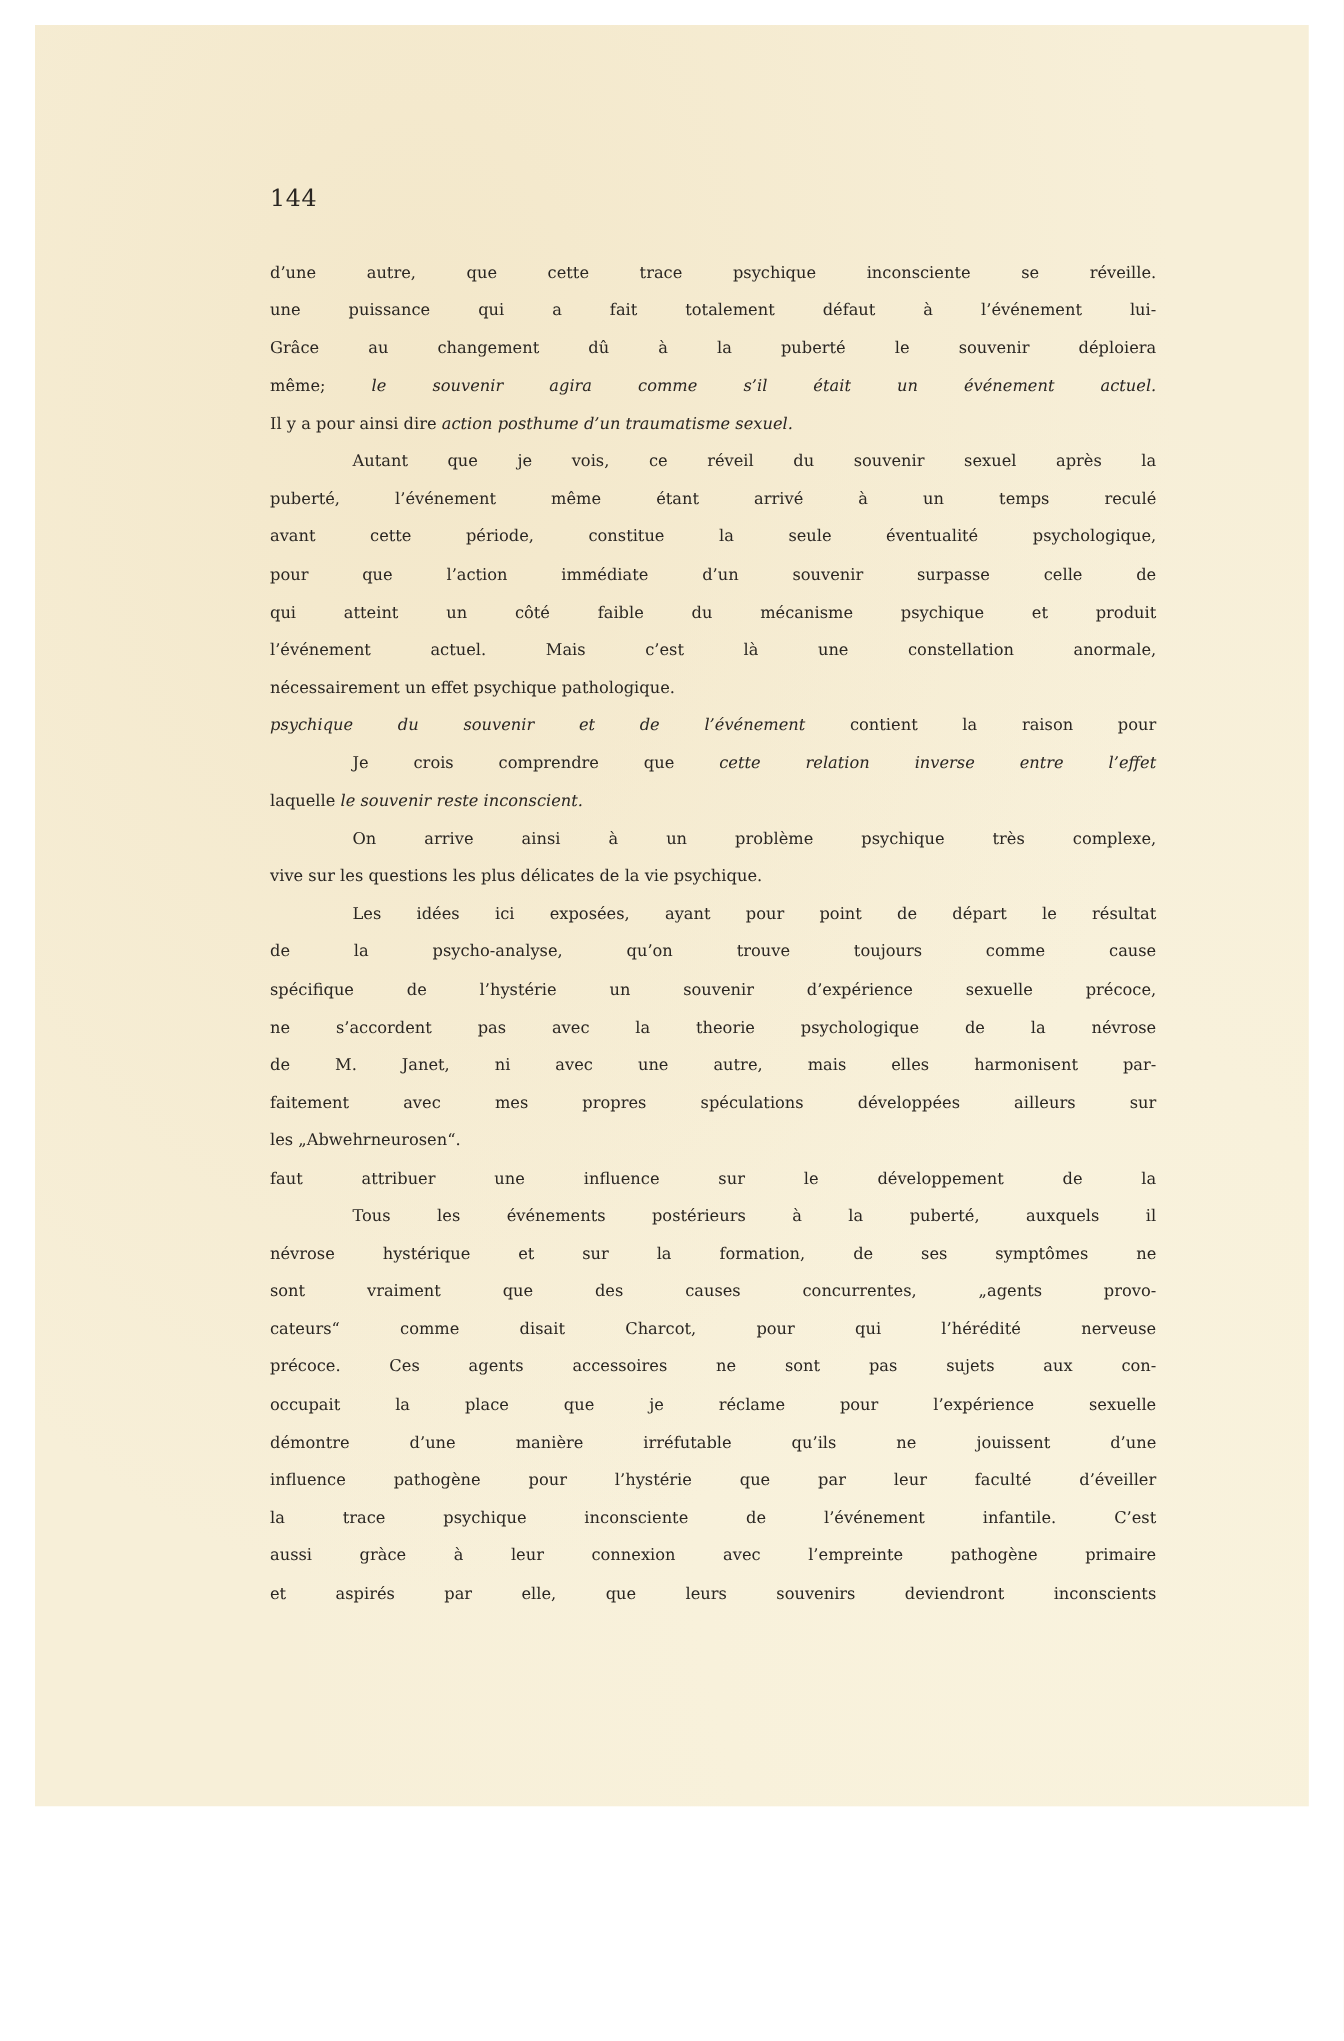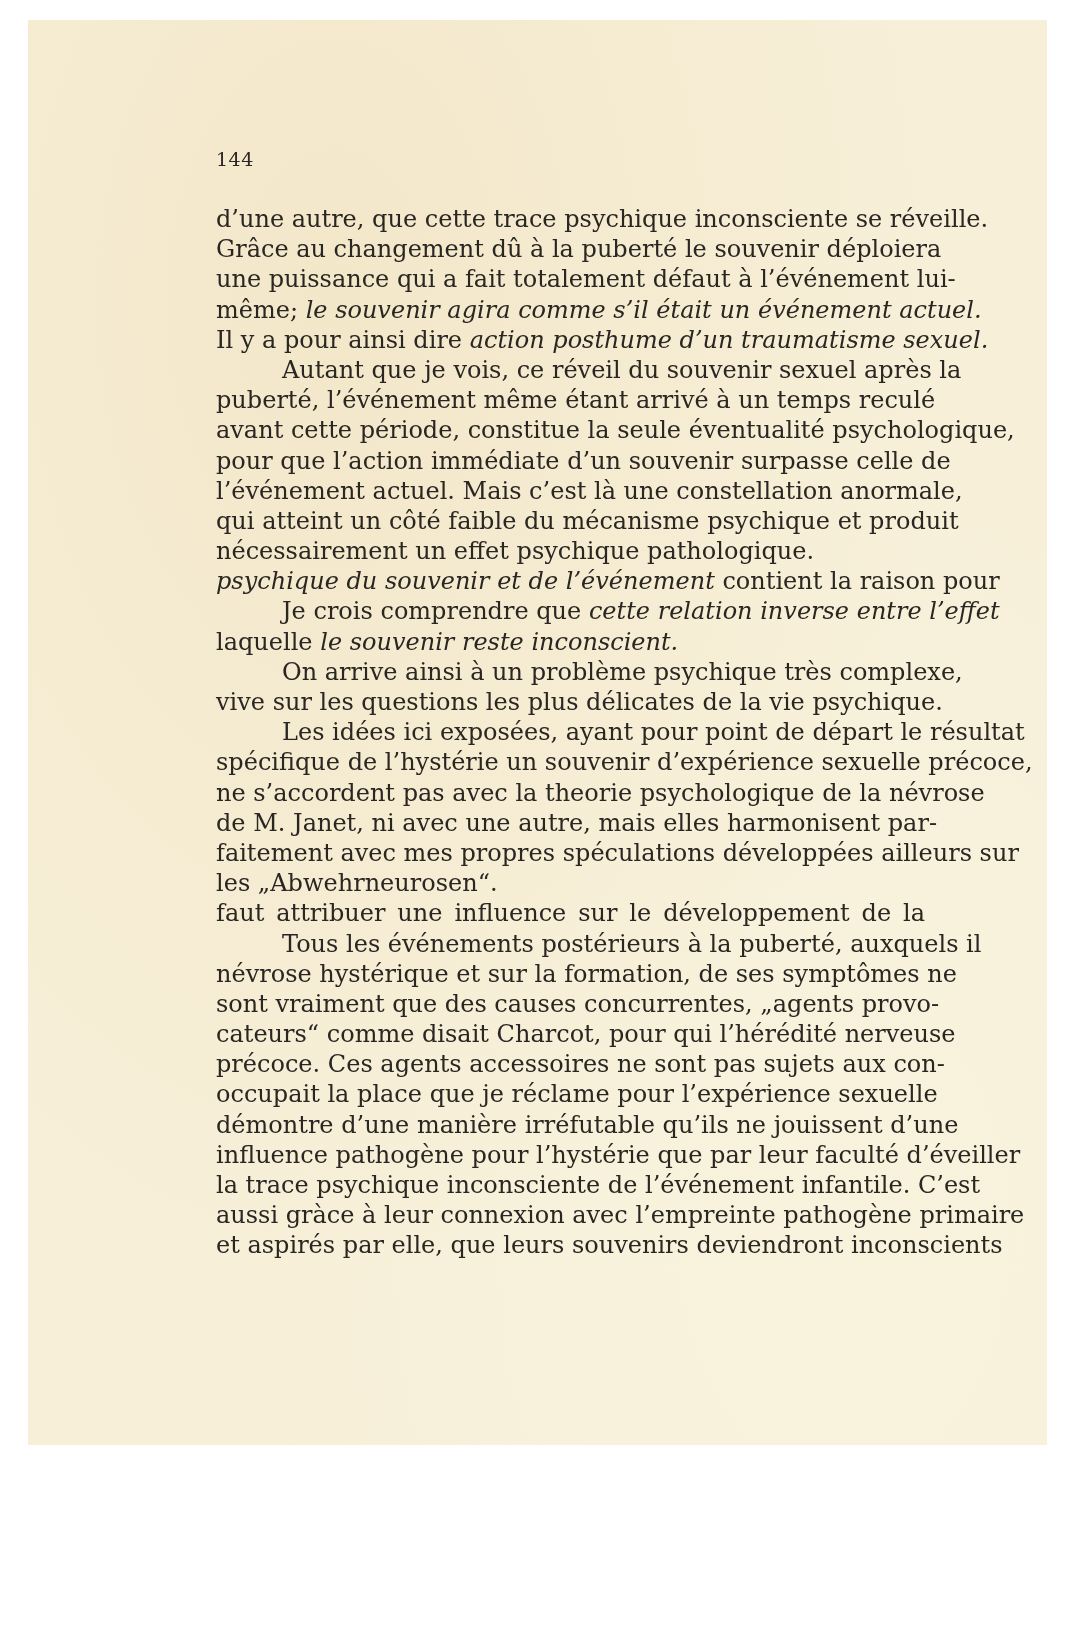--- a/index.html
+++ b/index.html
@@ -24,21 +24,21 @@
       font-family: "DejaVu Serif", serif;
       font-size: 19px;
       color: #2a2622;
       letter-spacing: 0.5px;
     }
     .text-block {
       position: absolute;
       left: 188px; top: 184px;
       width: 709px;
       font-family: "DejaVu Serif", serif;
-      font-size: 24px;
+      font-size: 13px;
       line-height: 30.2px;
       color: #2a2622;
     }
     .line {
       display: block;
       white-space: nowrap;
       text-align: justify;
       text-align-last: justify;
       height: 30.2px;
       overflow: visible;
@@ -47,37 +47,38 @@
     .line.indent { padding-left: 66px; }
     .it { font-style: italic; }
   </style>
 </head>
 <body>
 
 <div class="page">
   <div class="page-number">144</div>
   <div class="text-block" id="text-block">
       <span class="line"><span>d’une autre, que cette trace psychique inconsciente se réveille.</span></span>
+      <span class="line"><span>une puissance qui a fait totalement défaut à l’événement lui-</span></span>
       <span class="line"><span>Grâce au changement dû à la puberté le souvenir déploiera</span></span>
-      <span class="line"><span>une puissance qui a fait totalement défaut à l’événement lui-</span></span>
       <span class="line"><span>même; </span><span class="it">le souvenir agira comme s’il était un événement actuel.</span></span>
       <span class="line last"><span>Il y a pour ainsi dire </span><span class="it">action posthume d’un traumatisme sexuel.</span></span>
       <span class="line indent"><span>Autant que je vois, ce réveil du souvenir sexuel après la</span></span>
       <span class="line"><span>puberté, l’événement même étant arrivé à un temps reculé</span></span>
       <span class="line"><span>avant cette période, constitue la seule éventualité psychologique,</span></span>
       <span class="line"><span>pour que l’action immédiate d’un souvenir surpasse celle de</span></span>
+      <span class="line"><span>qui atteint un côté faible du mécanisme psychique et produit</span></span>
       <span class="line"><span>l’événement actuel. Mais c’est là une constellation anormale,</span></span>
-      <span class="line"><span>qui atteint un côté faible du mécanisme psychique et produit</span></span>
       <span class="line last"><span>nécessairement un effet psychique pathologique.</span></span>
       <span class="line"><span class="it">psychique du souvenir et de l’événement</span><span> contient la raison pour</span></span>
       <span class="line indent"><span>Je crois comprendre que </span><span class="it">cette relation inverse entre l’effet</span></span>
       <span class="line last"><span>laquelle </span><span class="it">le souvenir reste inconscient.</span></span>
       <span class="line indent"><span>On arrive ainsi à un problème psychique très complexe,</span></span>
       <span class="line last"><span>vive sur les questions les plus délicates de la vie psychique.</span></span>
       <span class="line indent"><span>Les idées ici exposées, ayant pour point de départ le résultat</span></span>
+      <span class="line"><span>de la psycho-analyse, qu’on trouve toujours comme cause</span></span>
       <span class="line"><span>spécifique de l’hystérie un souvenir d’expérience sexuelle précoce,</span></span>
       <span class="line"><span>ne s’accordent pas avec la theorie psychologique de la névrose</span></span>
       <span class="line"><span>de M. Janet, ni avec une autre, mais elles harmonisent par-</span></span>
       <span class="line"><span>faitement avec mes propres spéculations développées ailleurs sur</span></span>
       <span class="line last"><span>les „Abwehrneurosen“.</span></span>
       <span class="line"><span>faut attribuer une influence sur le développement de la</span></span>
       <span class="line indent"><span>Tous les événements postérieurs à la puberté, auxquels il</span></span>
       <span class="line"><span>névrose hystérique et sur la formation, de ses symptômes ne</span></span>
       <span class="line"><span>sont vraiment que des causes concurrentes, „agents provo-</span></span>
       <span class="line"><span>cateurs“ comme disait Charcot, pour qui l’hérédité nerveuse</span></span>

